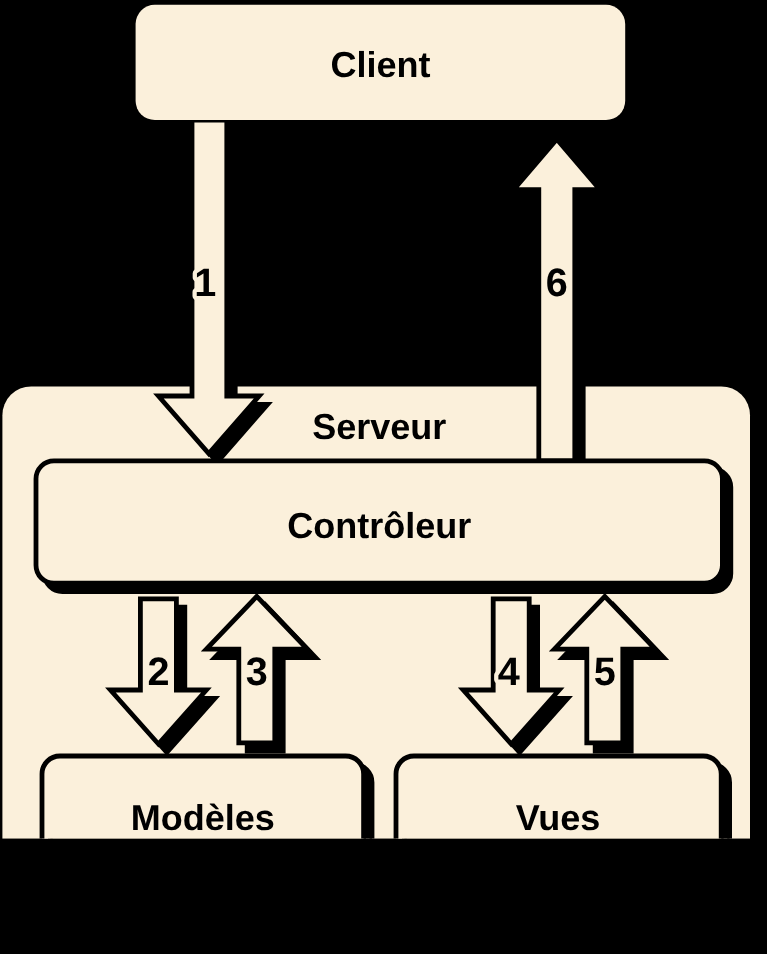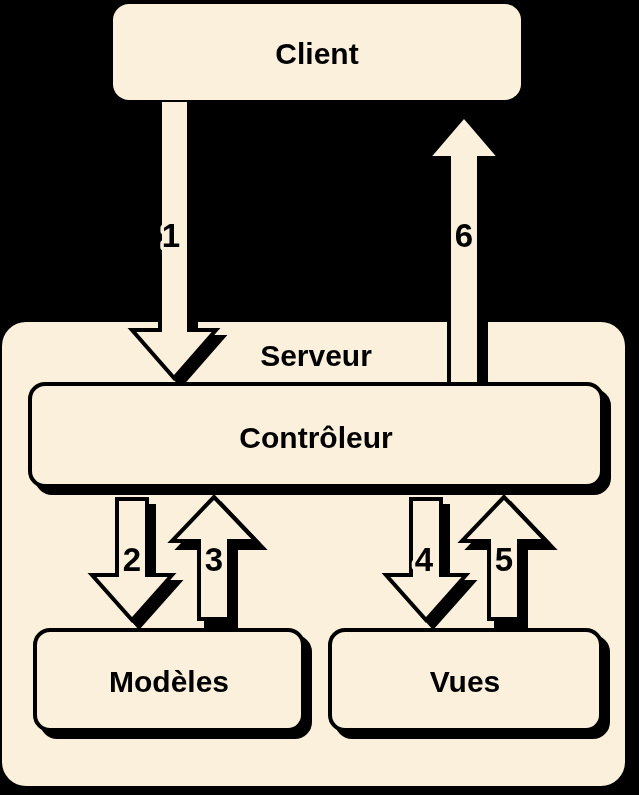--- a/index.html
+++ b/index.html
@@ -7,21 +7,21 @@
     --cream: #FBF0DB;
     --ink: #000000;
   }
   * { margin: 0; padding: 0; box-sizing: border-box; }
   html, body {
     background: var(--bg);
   }
   .stage {
     position: relative;
     width: 639px;
-    height: 795px;
+    height: 699px;
     background: var(--bg);
     overflow: hidden;
     font-family: "Liberation Sans", sans-serif;
   }
   svg { display: block; }
   .plain {
     fill: var(--cream);
     stroke: none;
   }
   .shape {

